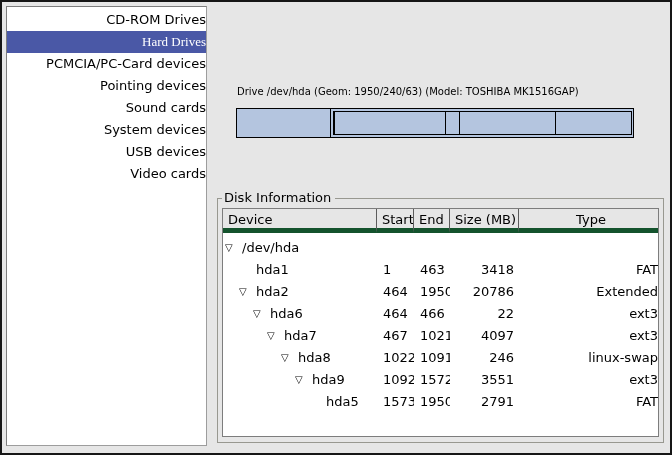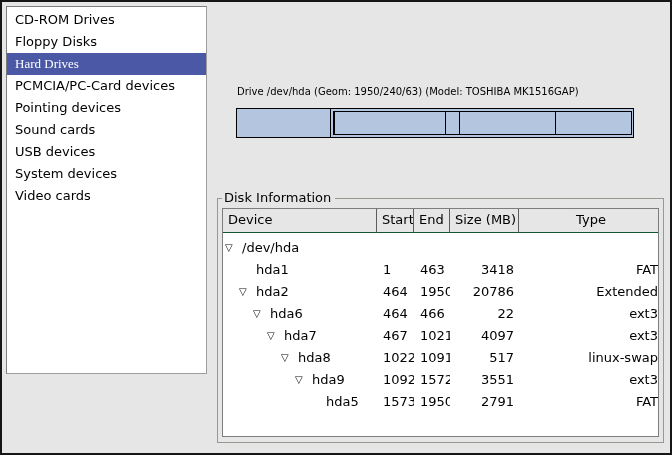--- a/index.html
+++ b/index.html
@@ -11,28 +11,29 @@
     border:2px solid #161616;
     overflow:hidden;
     font-family:"DejaVu Sans","Liberation Sans",sans-serif;
     font-size:13px;color:#000;
     -webkit-font-smoothing:none;
   }
 
   
   .sidebar{
     position:absolute;left:4px;top:4px;
-    width:201px;height:368px;
+    width:201px;height:440px;
     box-sizing:border-box;
     background:#ffffff;
     border:1px solid #7d7d7d;
     border-right-color:#9d9d9d;
     border-bottom-color:#9d9d9d;
     padding-top:2px;
     overflow:hidden;
+    text-align:right;
   }
   .sidebar-item{
     height:22px;line-height:22px;
     padding-left:8px;
     white-space:nowrap;
     cursor:default;
   }
   .sidebar-item.selected{color:#fff;}
 
   
@@ -85,21 +86,21 @@
     width:437px;height:229px;
     box-sizing:border-box;
     background:#fff;
     border:1px solid #7d7d7d;
     overflow:hidden;
   }
   .thead{display:flex;height:24px;background:#e6e6e6;}
   .th{
     box-sizing:border-box;
     border-right:1px solid #5c5c5c;
-    border-bottom:1px solid #14532d;
+    border-bottom:5px solid #14532d;
     padding-left:5px;
     line-height:22px;
     white-space:nowrap;
     overflow:hidden;
     cursor:default;
   }
   .th:last-child{border-right:none;text-align:center;}
   .w-device{width:154px;}
   .w-start{width:37px;}
   .w-end{width:36px;}
@@ -117,27 +118,26 @@
   }
   .cell-start,.cell-end{padding-left:6px;}
   .cell-size{text-align:right;padding-right:5px;}
   .cell-type{padding-left:4px;text-align:right;}
 </style>
 </head>
 <body>
 
 <div class="sidebar">
     <div class="sidebar-item">CD-ROM Drives</div>
-    <div class="sidebar-item">Floppy Disks</div>
     <div class="sidebar-item selected" style="background: rgb(74, 88, 166); font-family: Liberation Serif, serif;">Hard Drives</div>
     <div class="sidebar-item">PCMCIA/PC-Card devices</div>
     <div class="sidebar-item">Pointing devices</div>
     <div class="sidebar-item">Sound cards</div>
+    <div class="sidebar-item">System devices</div>
     <div class="sidebar-item">USB devices</div>
-    <div class="sidebar-item">System devices</div>
     <div class="sidebar-item">Video cards</div>
   </div>
 
 <div class="drive-title">Drive /dev/hda (Geom: 1950/240/63) (Model: TOSHIBA MK1516GAP)</div>
 
 <div class="drive-bar" style="background: rgb(180, 197, 223);">
     <div class="seg-primary" style="width: 23.7%;"></div>
     <div class="seg-extended">
       <div class="seg-logical" style="width: 0.3%;"></div>
       <div class="seg-logical" style="width: 37.3%;"></div>
@@ -214,21 +214,21 @@
           <div class="cell cell-type w-type">ext3</div>
         </div>
         <div class="trow">
           <div class="cell cell-device w-device">
             <span class="indent" style="width: 58px;"></span>
             <span class="expander">▽</span>
             <span class="device-label">hda8</span>
           </div>
           <div class="cell cell-start w-start">1022</div>
           <div class="cell cell-end w-end">1091</div>
-          <div class="cell cell-size w-size">517</div>
+          <div class="cell cell-size w-size">246</div>
           <div class="cell cell-type w-type">linux-swap</div>
         </div>
         <div class="trow">
           <div class="cell cell-device w-device">
             <span class="indent" style="width: 72px;"></span>
             <span class="expander">▽</span>
             <span class="device-label">hda9</span>
           </div>
           <div class="cell cell-start w-start">1092</div>
           <div class="cell cell-end w-end">1572</div>

